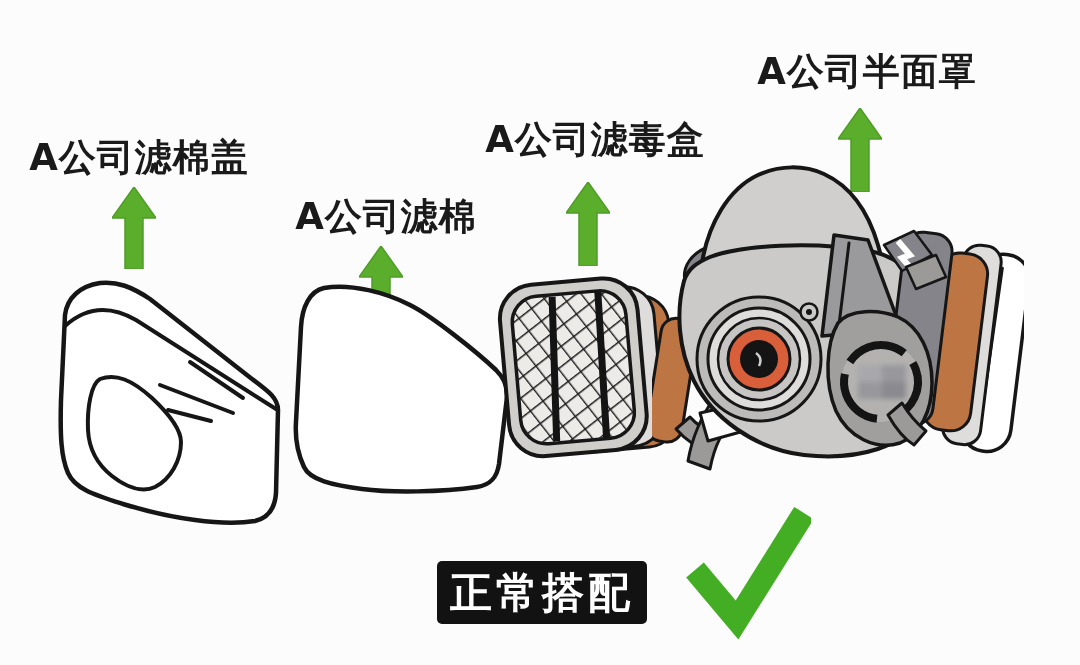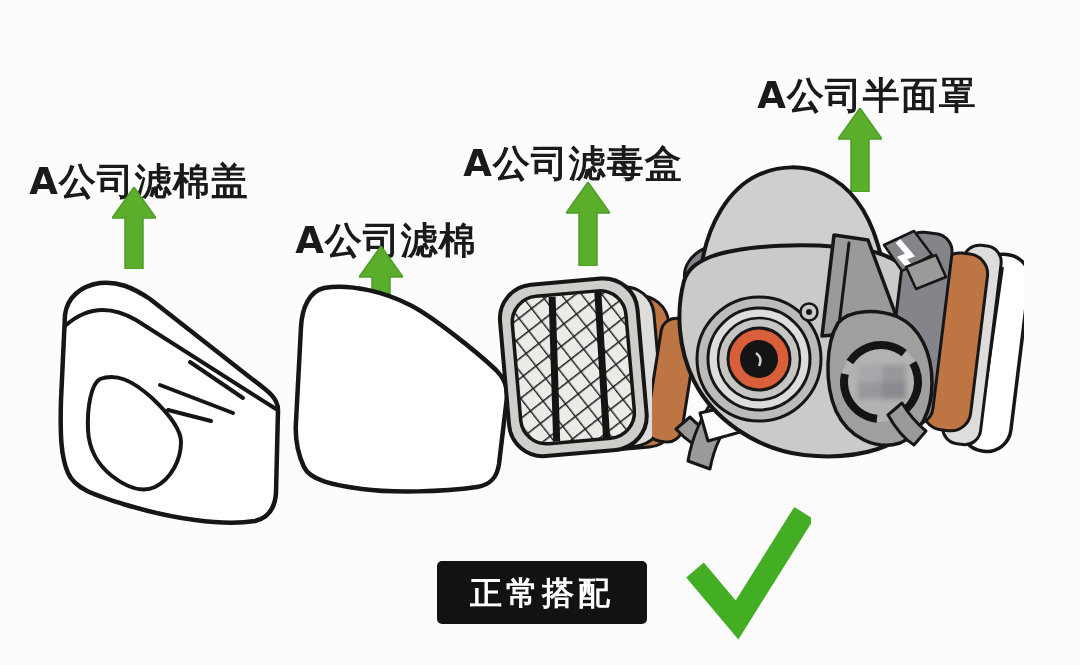--- a/index.html
+++ b/index.html
@@ -4,32 +4,32 @@
 <style>
   html,body{margin:0;padding:0;background:#ffffff;}
   .stage{
     position:relative;width:1080px;height:665px;overflow:hidden;
     background:var(--canvas-bg,#fcfcfc);
     font-family:"DejaVu Sans","Liberation Sans",sans-serif;
   }
   .part-label{
     position:absolute;transform:translateX(-50%);
     font-size:37px;font-weight:900;color:var(--label-text,#1a1a1a);
-    letter-spacing:1px;white-space:nowrap;line-height:1;margin-top:24px;
+    letter-spacing:1px;white-space:nowrap;line-height:1;
   }
   .arrow{position:absolute;}
   .arrow polygon{fill:var(--arrow-green,#5aae2c);stroke:#4f9c26;stroke-width:1.5;}
   .component{position:absolute;}
   .verdict-box{
     position:absolute;left:437px;top:561px;width:210px;height:63px;
     background:var(--verdict-bg,#111);border-radius:5px;
     display:flex;align-items:center;justify-content:center;
   }
   .verdict-text{
-    font-size:32px;font-weight:900;color:var(--verdict-text,#fff);
+    font-size:42px;font-weight:900;color:var(--verdict-text,#fff);
     letter-spacing:4px;line-height:1;
   }
   .checkmark{position:absolute;left:685px;top:504px;}
   .checkmark path{stroke:var(--check-green,#43ad24);stroke-width:23;fill:none;stroke-linejoin:miter;}
   
   .o{stroke:var(--outline,#161616);stroke-linejoin:round;stroke-linecap:round;}
   .wht{fill:#ffffff;}
   .ln{fill:none;}
   .body-g{fill:#cbcac8;}
   .dome-g{fill:#d0cfcd;}
@@ -47,21 +47,21 @@
   .exhal{fill:#a09f9d;}
   .blk{fill:#141414;}
 </style>
 </head>
 <body>
 
 <div class="stage">
 
   <div class="part-label" style="left:386px;top:198px;">A公司滤棉</div>
   <div class="part-label" style="left:139px;top:139px;">A公司滤棉盖</div>
-  <div class="part-label" style="left:573px;top:121px;">A公司滤毒盒</div>
+  <div class="part-label" style="left:595px;top:121px;">A公司滤毒盒</div>
   <div class="part-label" style="left:867px;top:53px;">A公司半面罩</div>
 
   <svg class="arrow" style="left:112px;top:187px;" width="44" height="82" viewBox="0 0 44 82">
     <polygon points="22,0 44,31 31,31 31,82 13,82 13,31 0,31"></polygon>
   </svg>
   <svg class="arrow" style="left:359px;top:246px;" width="44" height="82" viewBox="0 0 44 82">
     <polygon points="22,0 44,31 31,31 31,82 13,82 13,31 0,31"></polygon>
   </svg>
   <svg class="arrow" style="left:566px;top:182px;" width="44" height="84" viewBox="0 0 44 84">
     <polygon points="22,0 44,31 31,31 31,84 13,84 13,31 0,31"></polygon>

